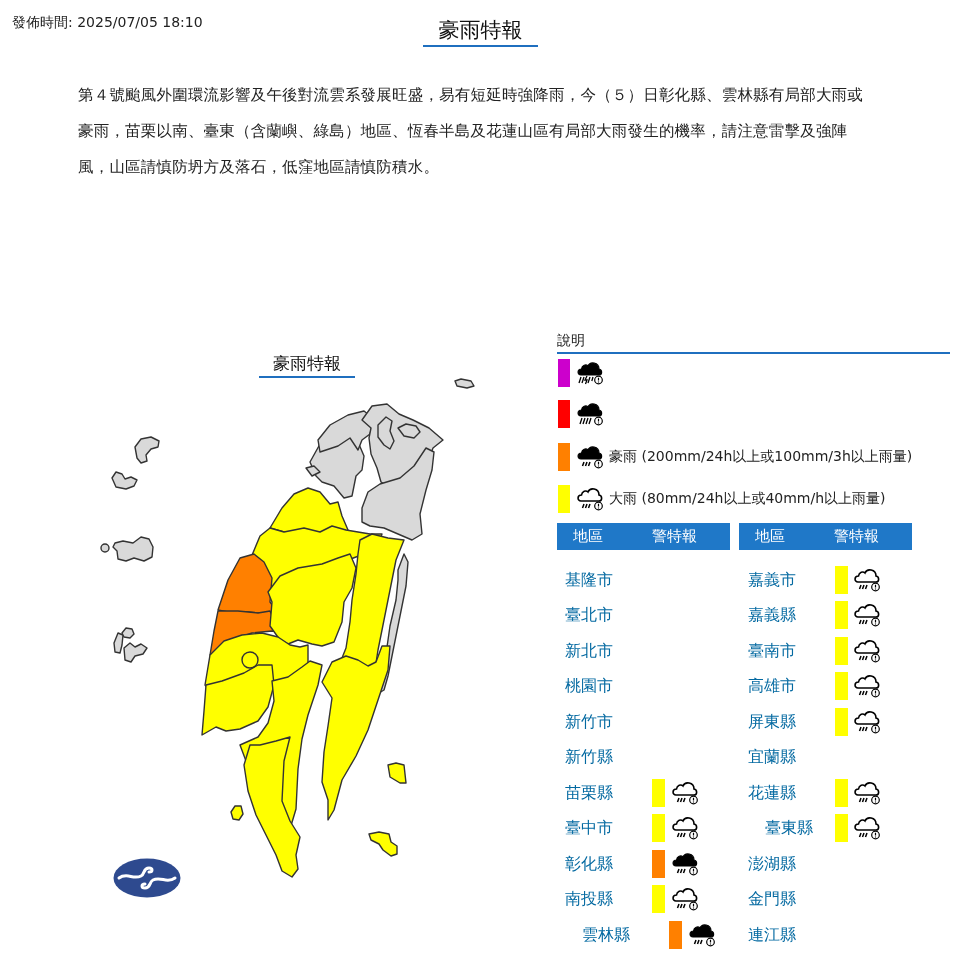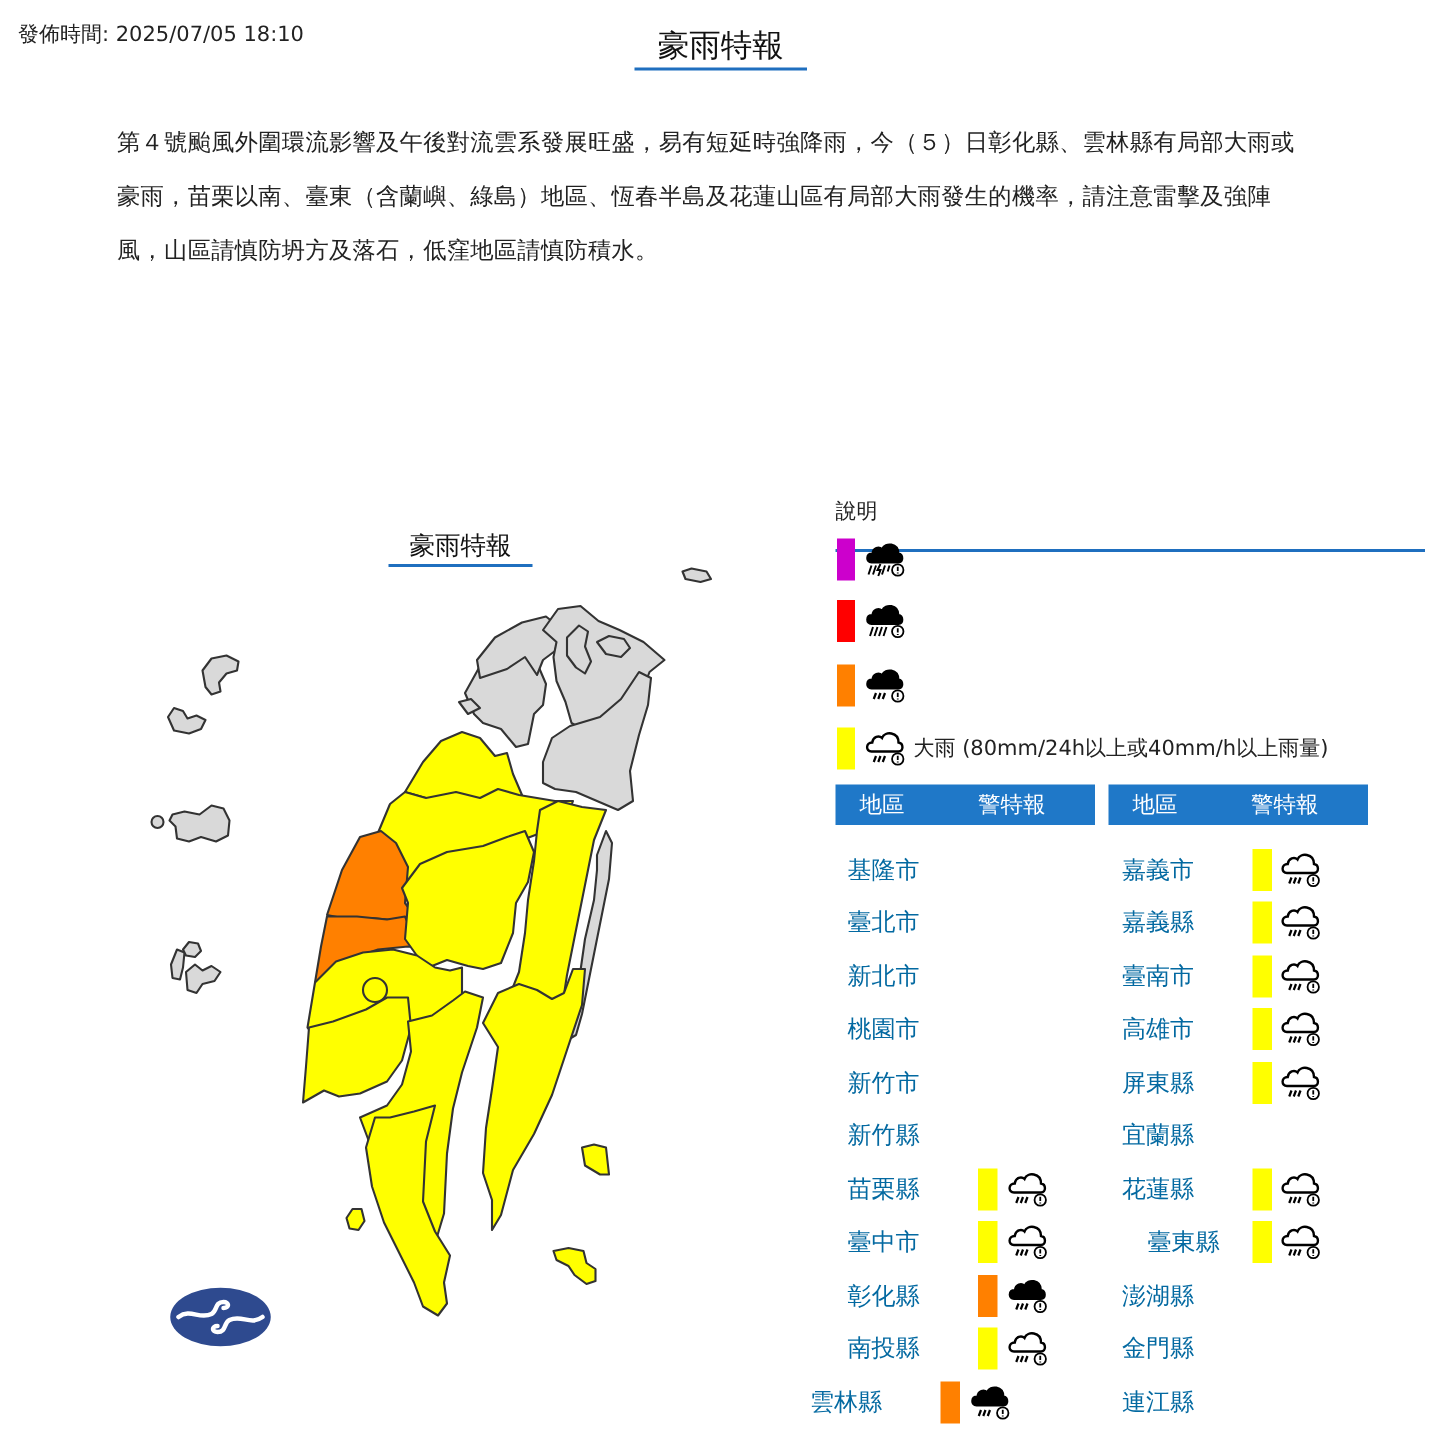--- a/index.html
+++ b/index.html
@@ -8,21 +8,21 @@
 
     .issue-time { position: absolute; left: 12px; top: 14px; font-size: 14px; color: #222; }
     .page-title { position: absolute; left: 423px; top: 16px; width: 115px; text-align: center; font-size: 21px; color: #111; padding-bottom: 1px; border-bottom: 2px solid #1f6fbf; }
     .description { position: absolute; left: 78px; top: 77px; width: 800px; font-size: 15.5px; line-height: 36px; color: #222; letter-spacing: 0.2px; }
 
     .map-title { position: absolute; left: 259px; top: 352px; width: 96px; text-align: center; font-size: 17px; color: #111; border-bottom: 2px solid #1f6fbf; padding-bottom: 1px; }
     .map { position: absolute; left: 90px; top: 370px; width: 400px; height: 520px; }
 
     .cwa-logo { position: absolute; left: 113px; top: 858px; width: 68px; height: 40px; }
 
-    .legend-title { position: absolute; left: 557px; top: 332px; width: 393px; font-size: 14px; color: #222; border-bottom: 2px solid #1f6fbf; padding-bottom: 16px; }
+    .legend-title { position: absolute; left: 557px; top: 332px; width: 393px; font-size: 14px; color: #222; border-bottom: 2px solid #1f6fbf; padding-bottom: 2px; }
     .legend-row { position: absolute; left: 558px; height: 30px; display: flex; align-items: center; }
     .swatch { width: 12px; height: 28px; margin-right: 5px; }
     .legend-icon { width: 30px; height: 30px; margin-right: 4px; }
     .legend-text { font-size: 14px; color: #222; white-space: nowrap; }
 
     .tbl-header { position: absolute; top: 523px; height: 27px; background: #1f78c8; color: #fff; display: flex; align-items: center; font-size: 15px; }
     .tbl-header span { position: absolute; }
 
     .row { position: absolute; height: 34px; display: flex; align-items: center; }
     .region-name { position: absolute; font-size: 16px; color: #0369a1; white-space: nowrap; }
@@ -135,20 +135,21 @@
   <div class="swatch" style="background:#ff0000"></div>
   <svg class="legend-icon">
       <use href="#cloud-heavy"></use>
     </svg>
 </div>
 <div class="legend-row" style="top:442px">
   <div class="swatch" style="background:#ff8000"></div>
   <svg class="legend-icon">
       <use href="#cloud-filled"></use>
     </svg>
+  <span class="legend-text">豪雨 (200mm/24h以上或100mm/3h以上雨量)</span>
 </div>
 <div class="legend-row" style="top:484px">
   <div class="swatch" style="background:#ffff00"></div>
   <svg class="legend-icon">
       <use href="#cloud-outline"></use>
     </svg>
   <span class="legend-text">大雨 (80mm/24h以上或40mm/h以上雨量)</span>
 </div>
 
 <div class="tbl-header" style="left:557px; width:173px">
@@ -200,21 +201,21 @@
         <use href="#cloud-filled"></use>
       </svg>
   </div>
   <div class="row" style="top:882px;left:557px;width:173px">
     <span class="region-name" style="left:8px">南投縣</span>
     <div class="warn-swatch" style="left:95px;top:3px;background:#ffff00"></div>
     <svg class="warn-icon" style="left:113px;top:2px">
         <use href="#cloud-outline"></use>
       </svg>
   </div>
-  <div class="row" style="top:918px;left:532px;width:173px">
+  <div class="row" style="top:918px;left:574px;width:173px">
     <span class="region-name" style="left:8px">雲林縣</span>
     <div class="warn-swatch" style="left:95px;top:3px;background:#ff8000"></div>
     <svg class="warn-icon" style="left:113px;top:2px">
         <use href="#cloud-filled"></use>
       </svg>
   </div>
 </div>
 
 <div>
   <div class="row" style="top:563px;left:739px;width:173px">

